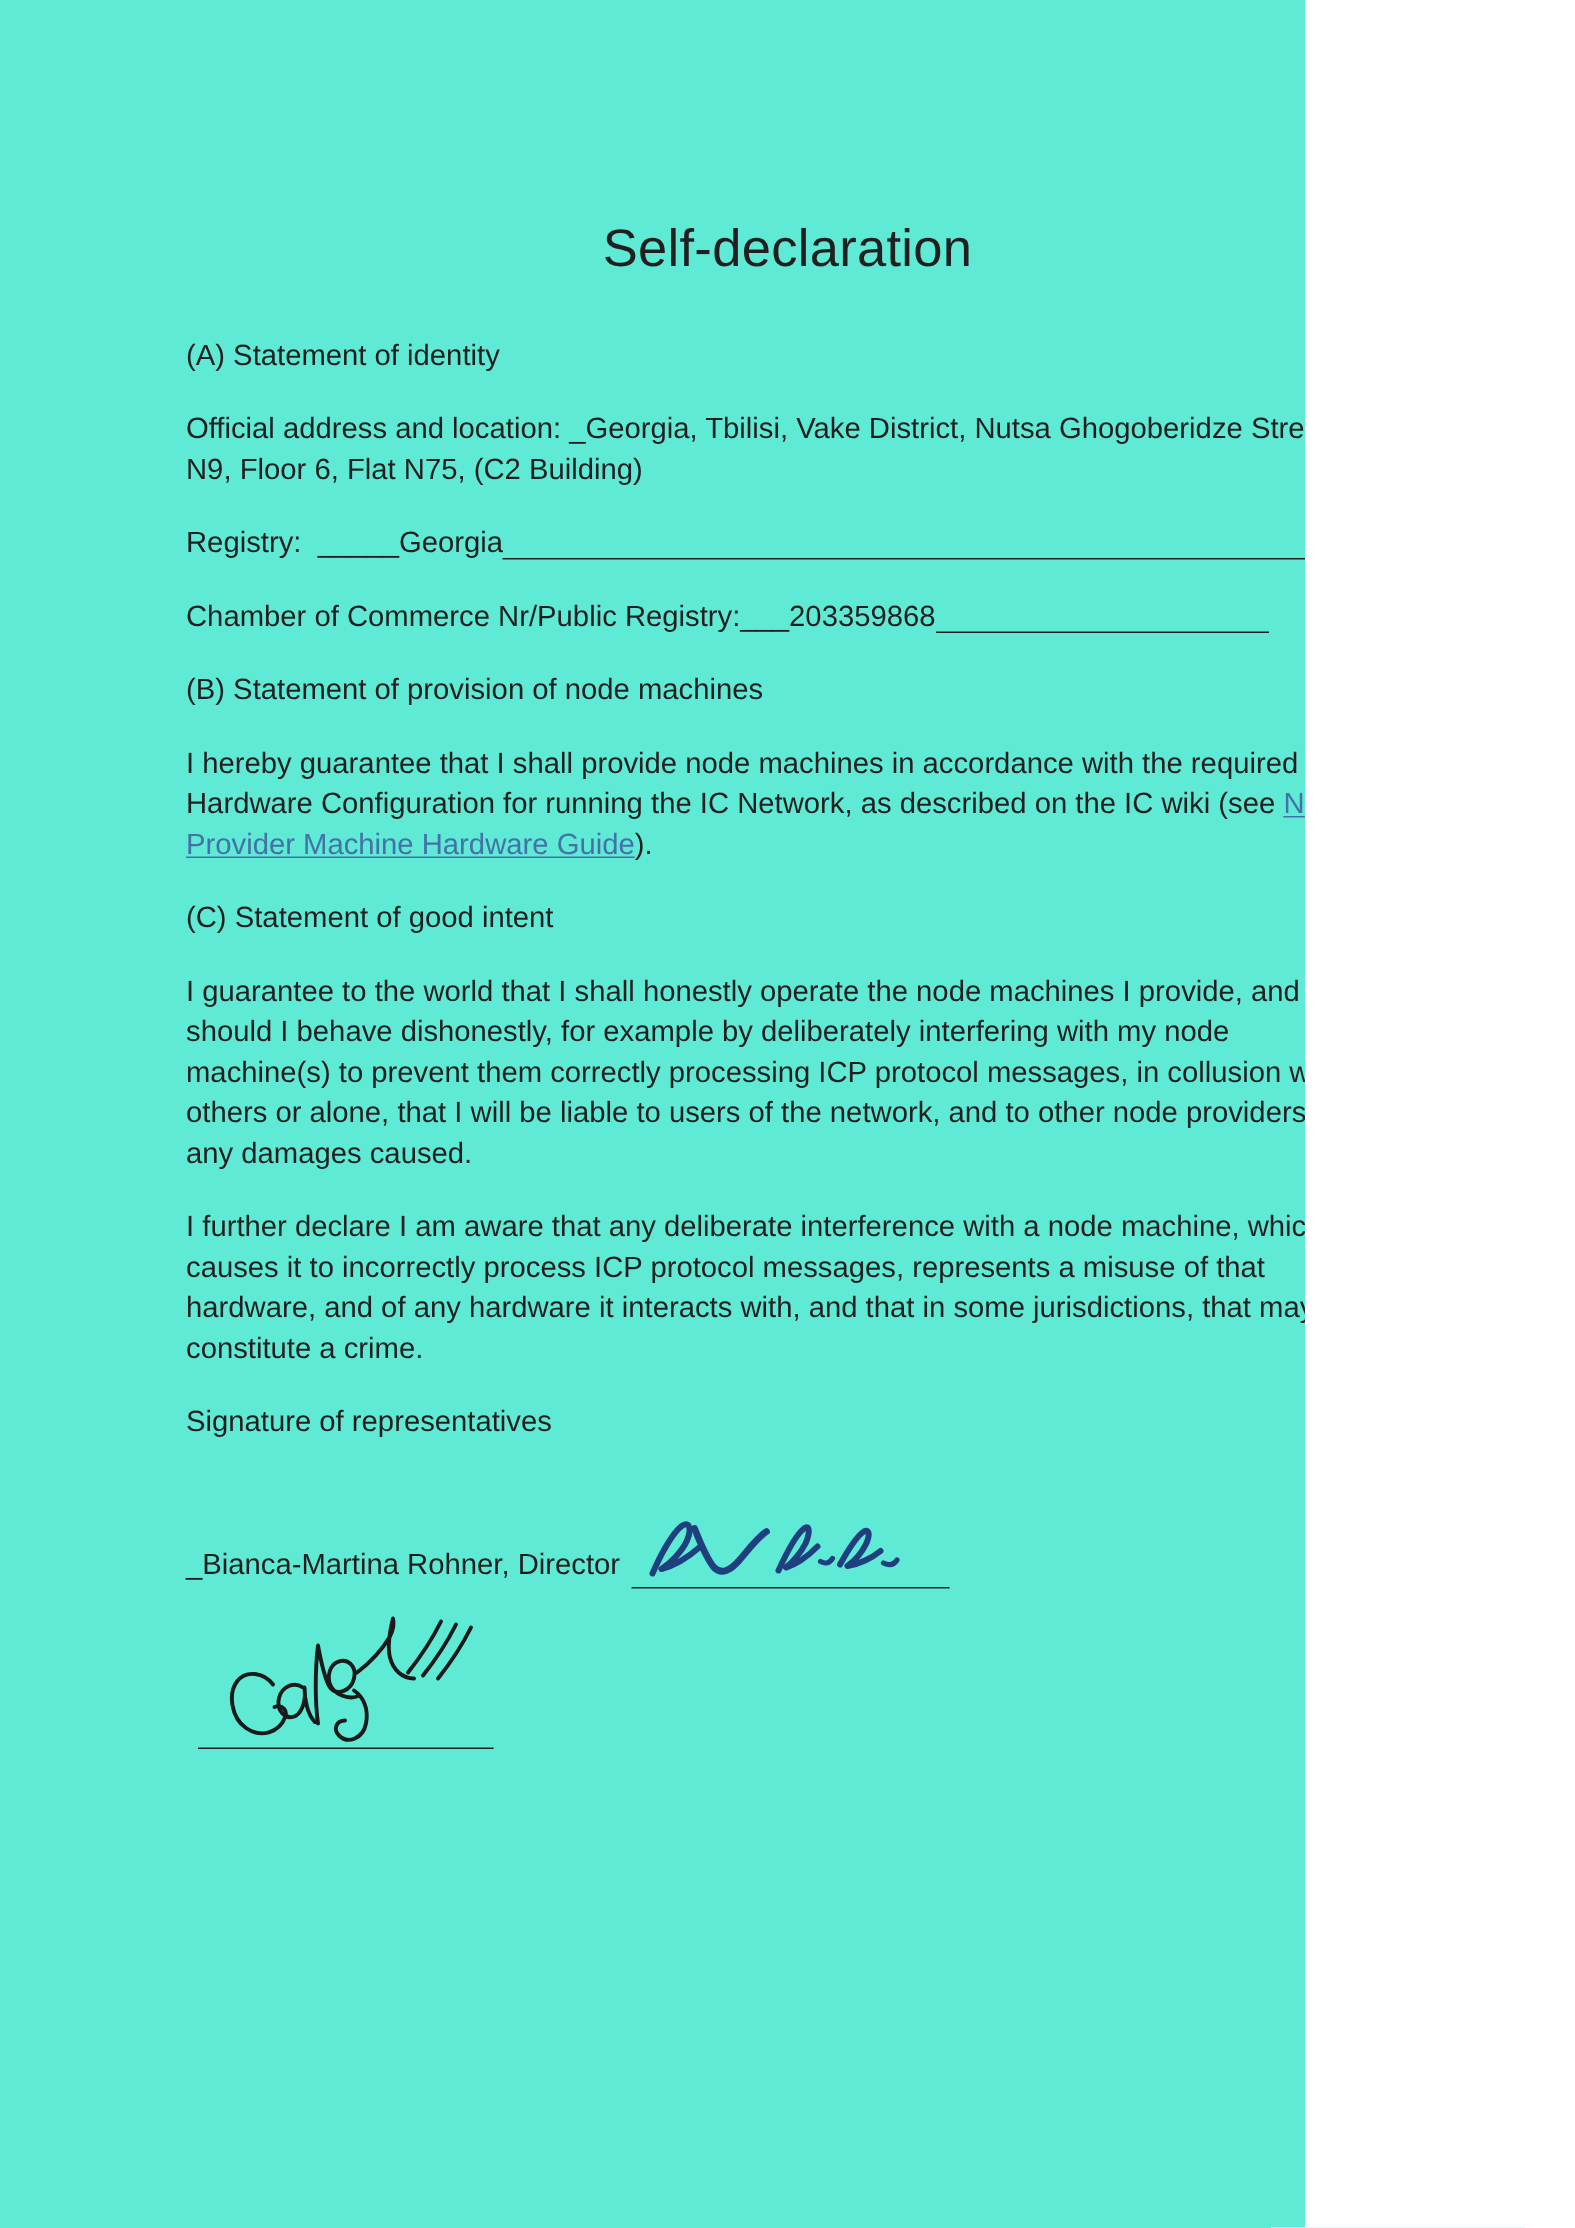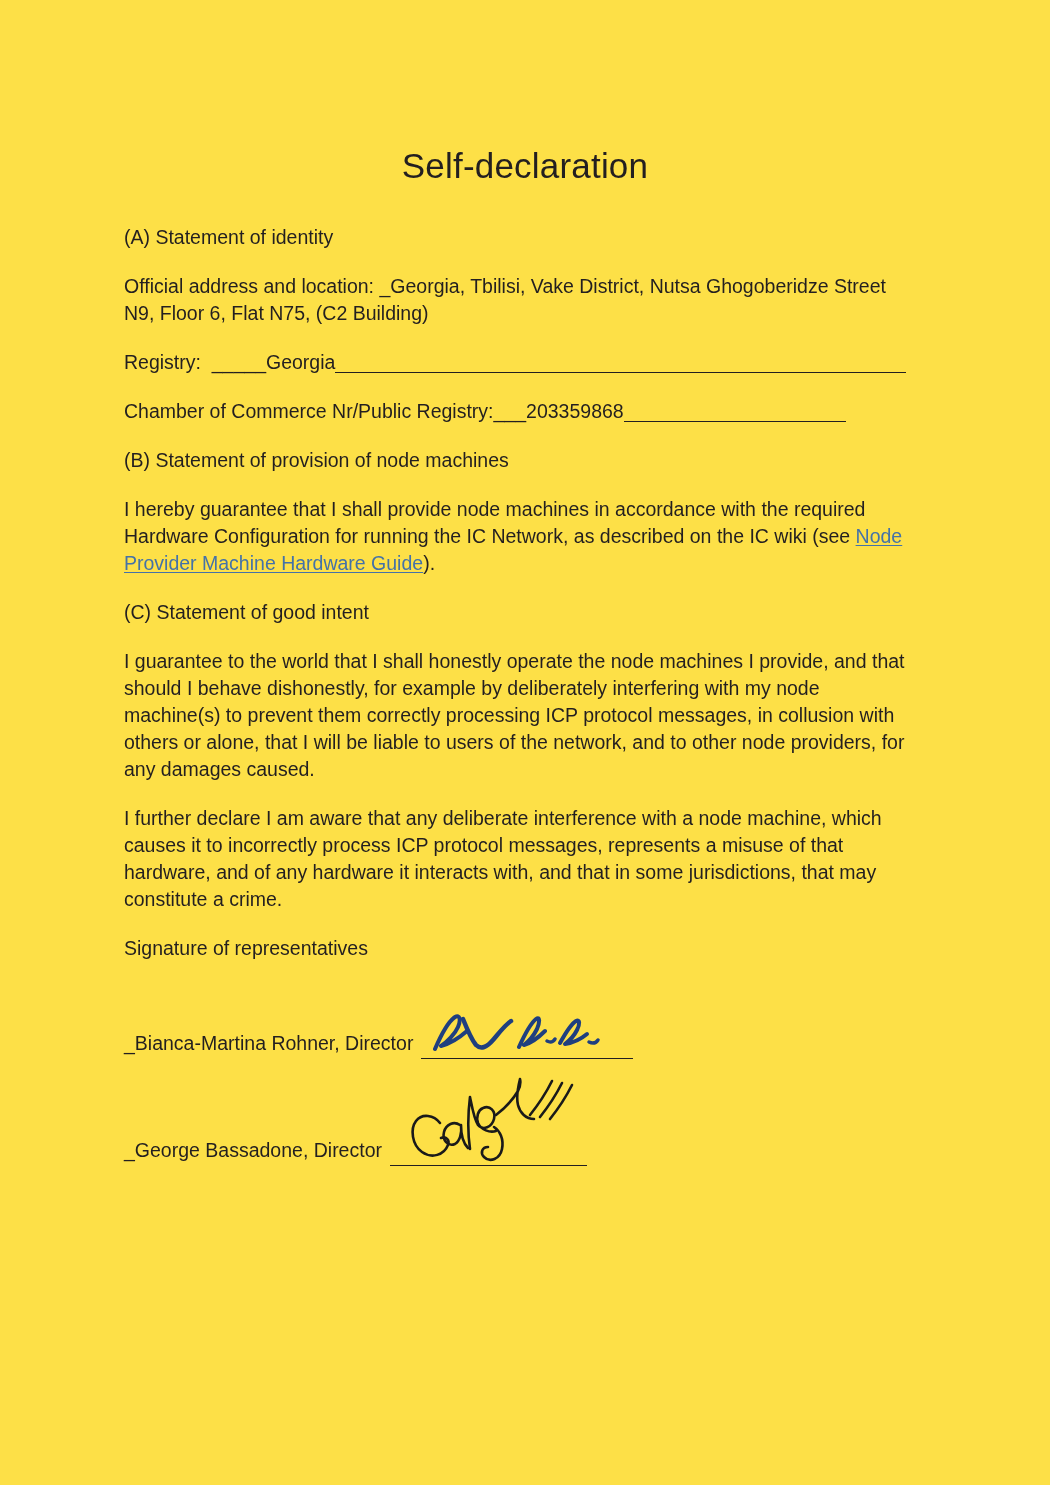--- a/index.html
+++ b/index.html
@@ -2,23 +2,23 @@
 <html><head>
 <meta charset="utf-8">
 <style>
   html, body {
     margin: 0;
     padding: 0;
     background: #ffffff;
   }
   .page {
     position: relative;
-    width: 1050px;
+    width: 870px;
     height: 1485px;
-    background: #fde047;
+    background: #5eead4;
     font-family: "Liberation Sans", sans-serif;
     color: #231f20;
     overflow: hidden;
     box-sizing: border-box;
   }
   .doc-title {
     position: absolute;
     top: 146px;
     left: 0;
     width: 1050px;
@@ -165,21 +165,20 @@
             <path d="M92 38 C97 27, 104 14, 109 10 C113 7, 113 13, 110 20 C107 26, 101 33, 97 36 C104 34, 112 28, 118 22" stroke-width="4"></path>
             <path d="M120 32 C124 34, 126 33, 128 30" stroke-width="3.5"></path>
             <path d="M133 34 C138 25, 144 15, 149 12 C153 10, 153 15, 150 21 C147 27, 142 32, 138 35 C145 34, 154 30, 160 25" stroke-width="4"></path>
             <path d="M162 33 C166 35, 169 34, 171 31" stroke-width="3.5"></path>
           </g>
         </svg>
       </span>
     </div>
 
     <div class="sig-row" style="margin-top: 73px;">
-      <span class="sig-name">_George Bassadone, Director</span>
       <span class="sig-line two">
         <svg class="ink ink-two" viewBox="0 0 180 96">
           <g fill="none" stroke="#1a1a1a" stroke-linecap="round" stroke-linejoin="round" stroke-width="2.6">
             <path d="M32 54 C26 46, 14 44, 8 52 C2 60, 4 76, 14 83 C24 90, 36 86, 40 76 C42 71, 38 67, 33 69"></path>
             <path d="M52 56 C46 52, 38 55, 36 63 C34 71, 40 78, 47 75 C52 72, 54 64, 53 56 C53 64, 55 74, 60 79"></path>
             <path d="M62 80 C60 66, 60 44, 62 28 C64 38, 66 50, 70 56 C75 62, 84 58, 86 50 C88 42, 82 36, 75 39 C70 41, 68 48, 70 54 C73 61, 82 64, 88 62"></path>
             <path d="M86 58 C92 62, 96 70, 94 80 C92 90, 82 94, 76 88 C72 84, 74 78, 80 78"></path>
             <path d="M88 46 C96 40, 104 32, 110 22 C112 18, 113 14, 112 10 C110 18, 108 28, 110 36 C112 44, 118 50, 126 50"></path>
             <path d="M122 46 C130 36, 138 24, 144 12"></path>
             <path d="M132 48 C140 38, 148 26, 154 14"></path>

